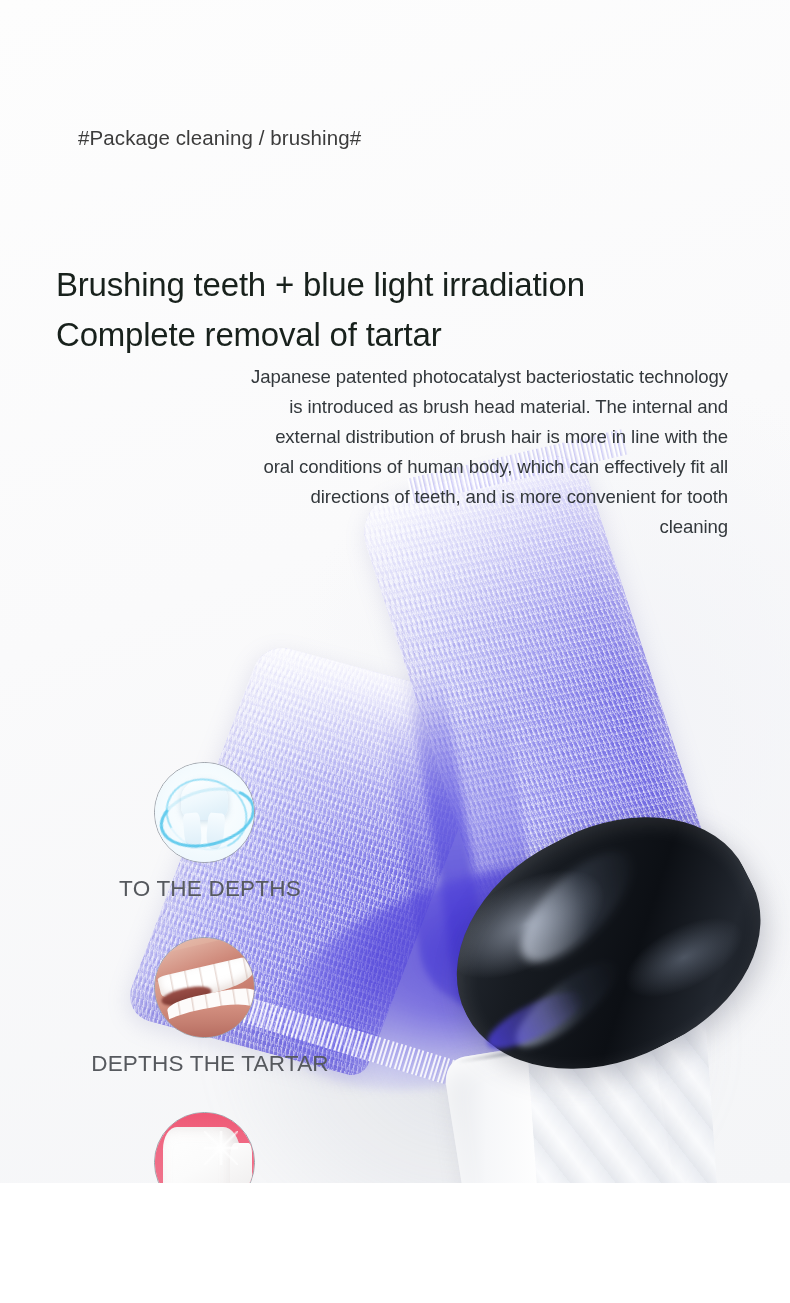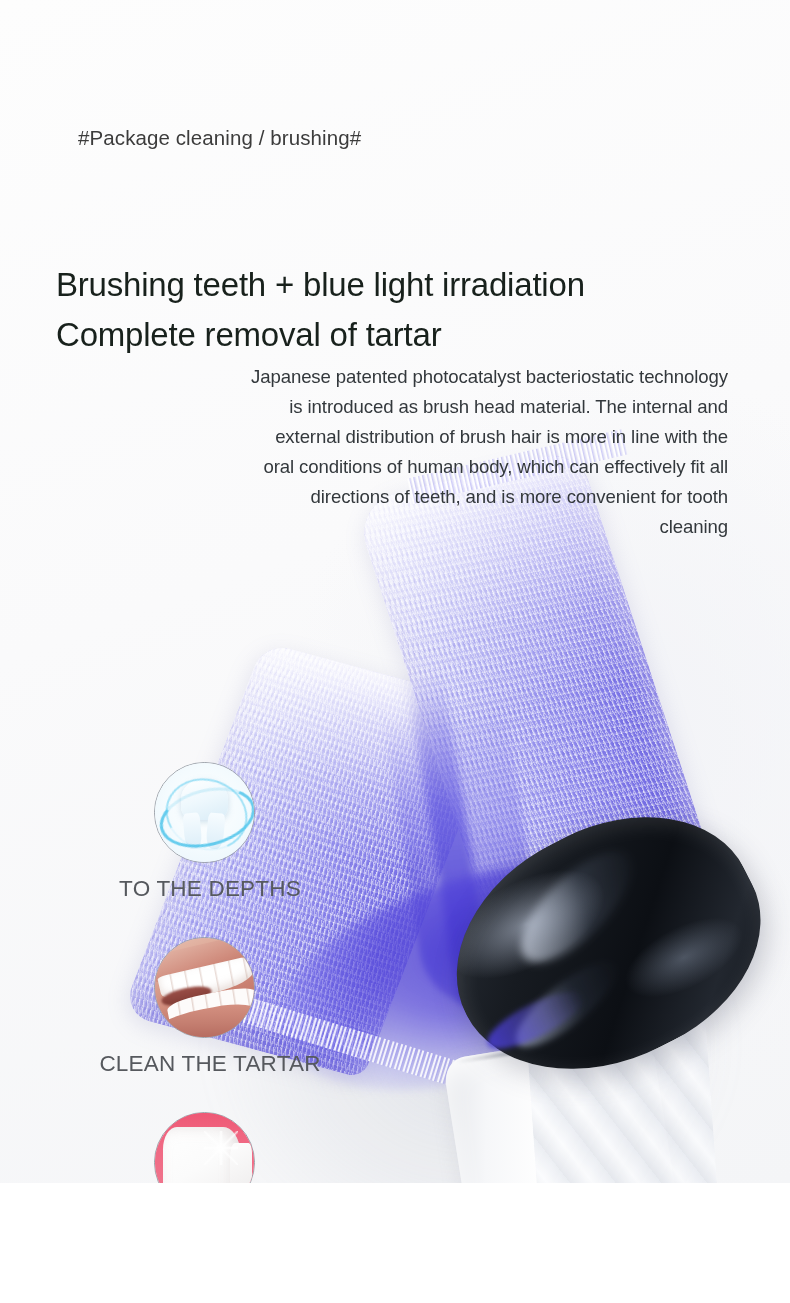--- a/index.html
+++ b/index.html
@@ -623,21 +623,21 @@
     <div class="feature">
       <div class="feature-icon">
         <div class="icon-mouth">
           <div class="lip-top"></div>
           <div class="teeth-upper"></div>
           <div class="mouth-dark"></div>
           <div class="teeth-lower"></div>
           <div class="lip-bottom"></div>
         </div>
       </div>
-      <div class="feature-label">CLEAN THE TARTAR</div>
+      <div class="feature-label">DEPTHS THE TARTAR</div>
     </div>
 
     <div class="feature">
       <div class="feature-icon">
         <div class="icon-gum">
           <div class="gum-top"></div>
           <div class="tooth-big"></div>
           <div class="tooth-side"></div>
           <div class="sparkle"></div>
         </div>

